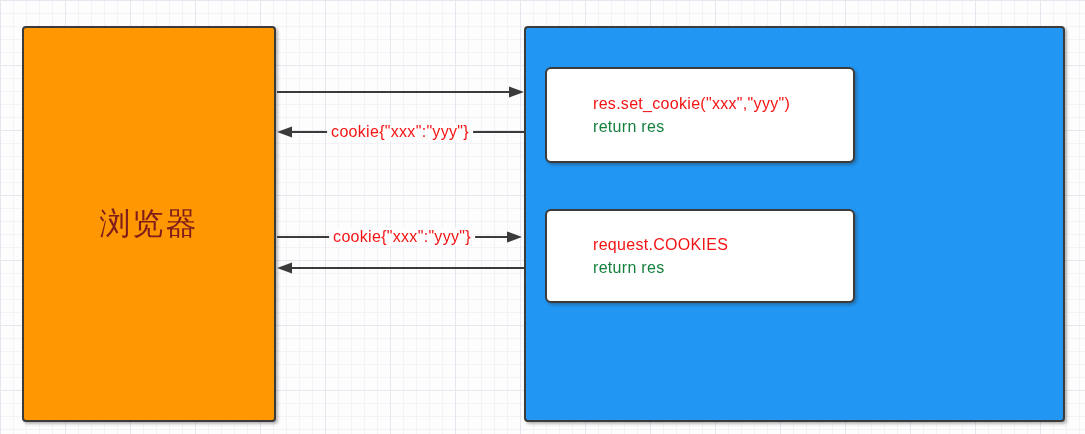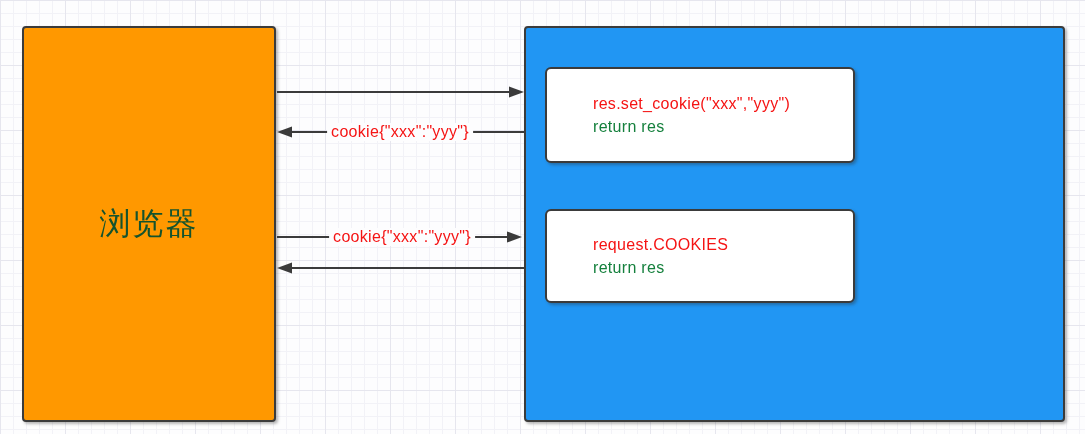--- a/index.html
+++ b/index.html
@@ -38,21 +38,21 @@
     height: 396px;
     background: #FF9800;
     display: flex;
     align-items: center;
     justify-content: center;
   }
 
   .browser-label {
     font-family: "Liberation Serif", "DejaVu Serif", serif;
     font-size: 31px;
-    color: #14532d;
+    color: #7f1d1d;
     letter-spacing: 2px;
   }
 
   .server-box {
     left: 524px;
     top: 26px;
     width: 541px;
     height: 396px;
     background: #2196F3;
   }

